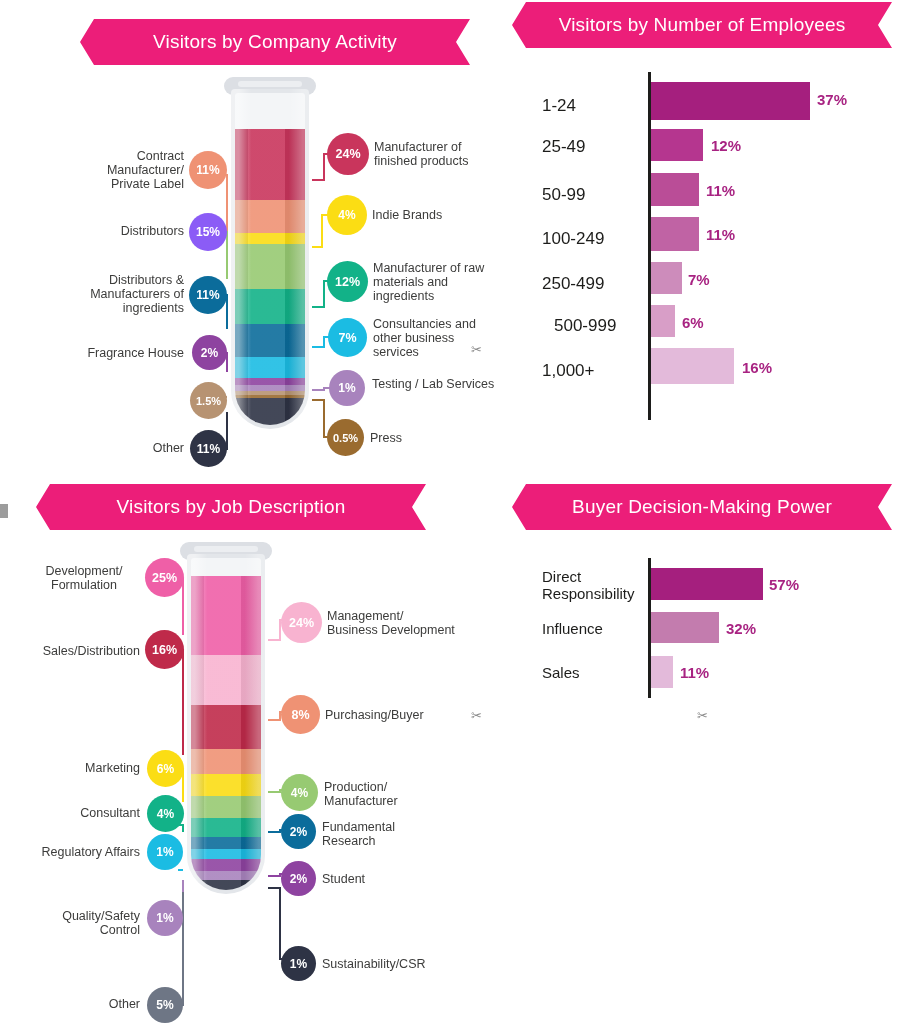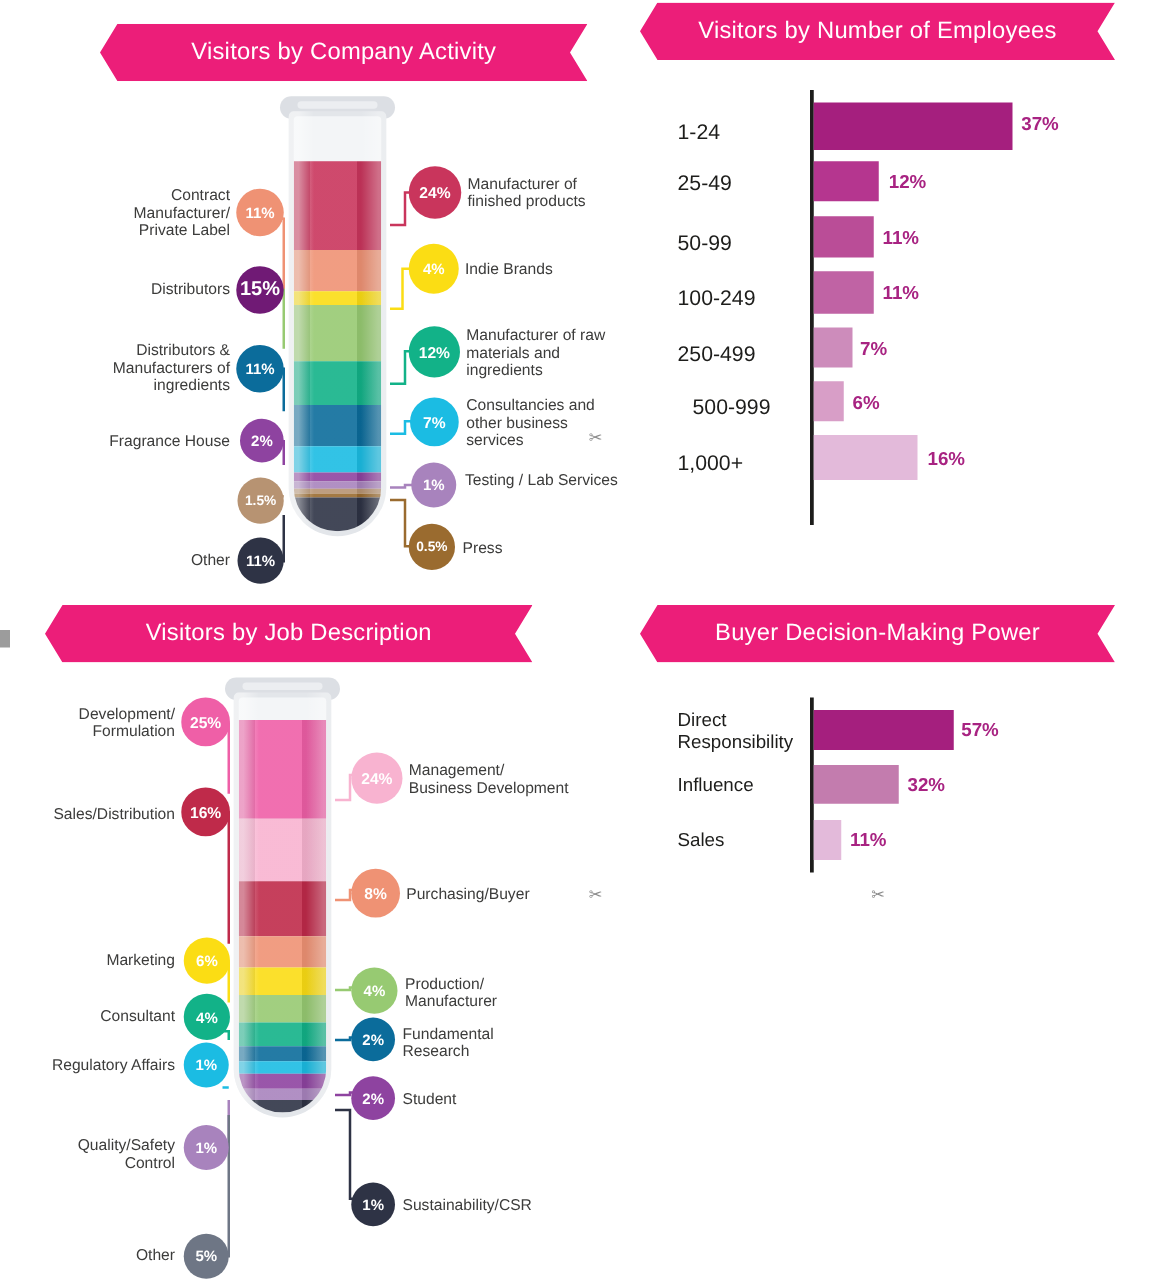--- a/index.html
+++ b/index.html
@@ -178,21 +178,21 @@
   </div>
 
   <div class="lbl right-al" style="left:28px; top:132px; width:112px;">
     <span>Contract Manufacturer/ Private Label</span></div>
   <div class="badge" style="left:145px; top:134px; width:38px; height:38px; background:#ef9274; font-size:12px;">
     <span>11%</span>
     </div>
 
   <div class="lbl right-al" style="left:28px; top:207px; width:112px;">
     <span>Distributors</span></div>
-  <div class="badge" style="left:145px; top:196px; width:38px; height:38px; background:#701a75; font-size:16px;">
+  <div class="badge" style="left:145px; top:196px; width:38px; height:38px; background:#8b5cf6; font-size:12px;">
     <span>15%</span>
     </div>
 
   <div class="lbl right-al" style="left:22px; top:256px; width:118px;">
     <span>Distributors &amp; Manufacturers of ingredients</span></div>
   <div class="badge" style="left:145px; top:259px; width:38px; height:38px; background:#0b6c9b; font-size:12px;">
     <span>11%</span>
     </div>
 
   <div class="lbl right-al" style="left:28px; top:329px; width:112px;">
@@ -339,21 +339,21 @@
           <div class="seg" style="background:#1bbce3; height:3.0%;"></div>
           <div class="seg" style="background:#8e43a0; height:4.0%;"></div>
           <div class="seg" style="background:#a883bd; height:3.0%;"></div>
           <div class="seg" style="background:#2e3345; height:3.0%;"></div>
         </div>
       </div>
     </div>
     <div class="tube-gloss" style="height:340px;"></div>
   </div>
 
-  <div class="lbl right-al" style="left:28px; top:84px; width:112px;">
+  <div class="lbl right-al" style="left:28px; top:84px; width:112px;text-align:center;">
     <span>Development/ Formulation</span></div>
   <div class="badge" style="left:145px; top:78px; width:39px; height:39px; background:#ef5fa7; font-size:12.5px;">
     <span>25%</span>
     </div>
 
   <div class="lbl right-al" style="left:22px; top:164px; width:118px;">
     <span>Sales/Distribution</span></div>
   <div class="badge" style="left:145px; top:150px; width:39px; height:39px; background:#bf2a4a; font-size:12.5px;">
     <span>16%</span>
     </div>

